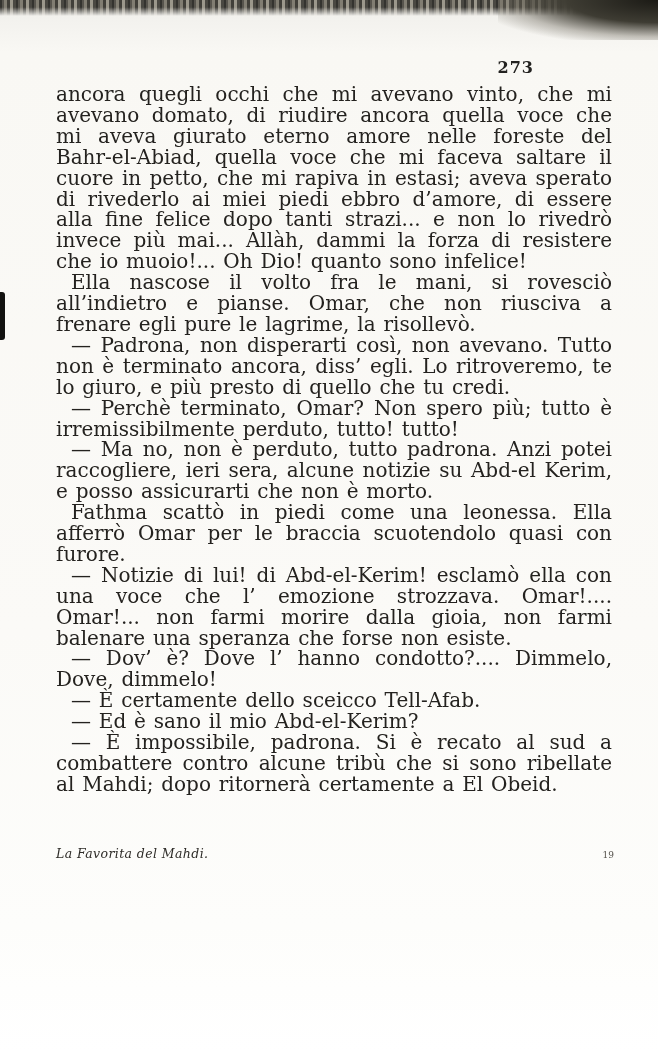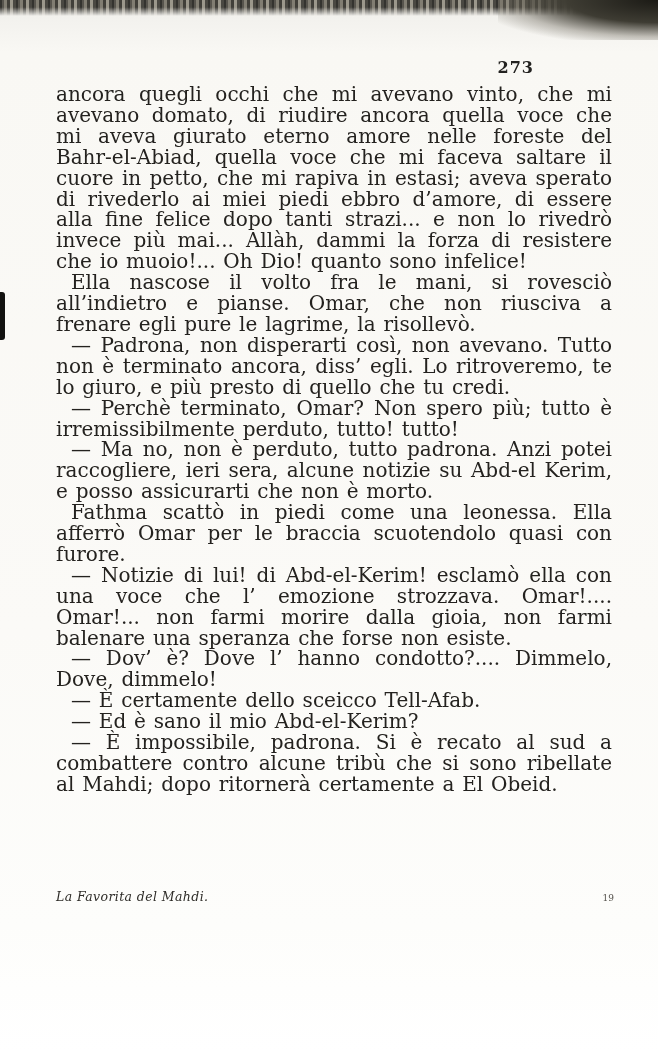--- a/index.html
+++ b/index.html
@@ -75,21 +75,21 @@
     text-indent: 15px;
     word-spacing: 1.5px;
   }
   .para.noindent {
     text-indent: 0;
   }
   .page-footer {
     position: absolute;
     left: 56px;
     right: 44px;
-    top: 889px;
+    top: 846px;
     display: flex;
     justify-content: space-between;
     align-items: baseline;
   }
   .footer-title {
     font-style: italic;
     font-size: 12.5px;
     color: #2e2c28;
     letter-spacing: 0.4px;
   }

